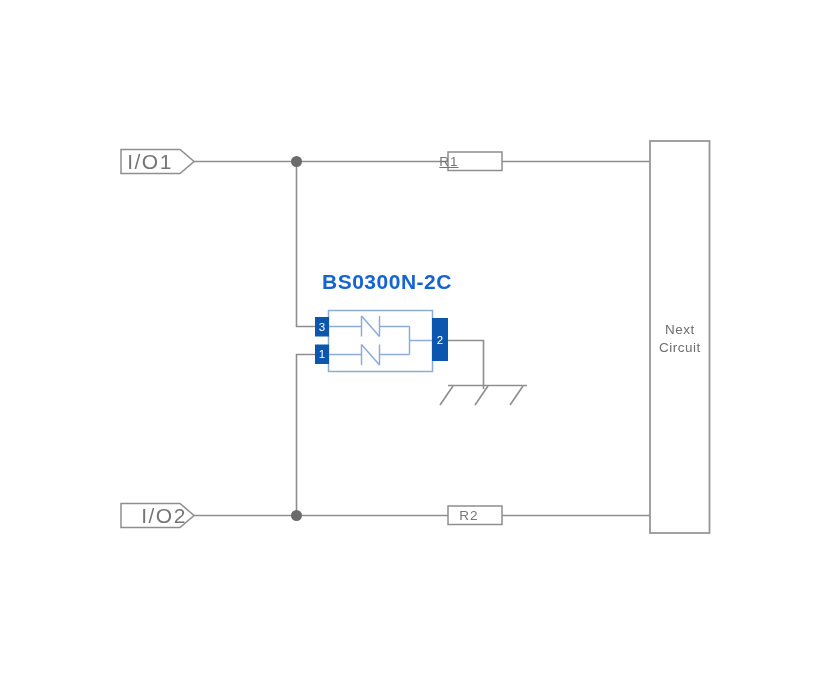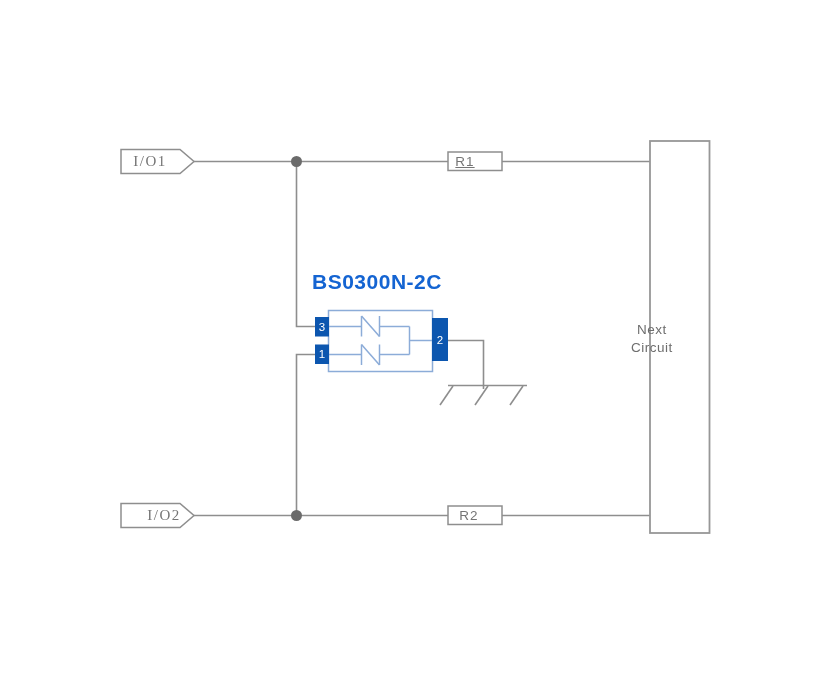--- a/index.html
+++ b/index.html
@@ -54,22 +54,22 @@
   }
   .txt {
     position: absolute;
     display: flex;
     align-items: center;
     justify-content: center;
     color: #757575;
     user-select: none;
   }
   .io {
-    font-family: Liberation Serif, serif;
-    font-size: 15px;
+    font-family: Liberation Sans, sans-serif;
+    font-size: 21px;
     letter-spacing: 1.5px;
   }
   .r {
     font-size: 13.5px;
     letter-spacing: 1px;
   }
   .pin-num {
     color: #ffffff;
     font-size: 11.5px;
   }
@@ -139,27 +139,27 @@
     </g>
 
     <rect class="pin" x="315" y="317" width="14" height="19.5"></rect>
     <rect class="pin" x="315" y="344.5" width="14" height="19.5"></rect>
     <rect class="pin" x="432" y="318" width="16" height="43"></rect>
   </svg>
 
   <div class="txt io" style="left:121px; top:150px; width:58px; height:23px;">I/O1</div>
   <div class="txt io" style="left:135px; top:504px; width:58px; height:23px;">I/O2</div>
 
-  <div class="txt r" style="left:448px; top:152px; width:34px; height:18px;text-decoration:underline;">R1</div>
+  <div class="txt r" style="left:432px; top:152px; width:34px; height:18px;text-decoration:underline;">R1</div>
   <div class="txt r" style="left:448px; top:506px; width:42px; height:18px;">R2</div>
 
-  <div class="next-txt" style="left:622px; top:321px; width:60px;">
+  <div class="next-txt" style="left:650px; top:321px; width:60px;">
     <div>Next</div>
     <div>Circuit</div>
   </div>
 
-  <div class="title" style="left:312px; top:270px;">BS0300N-2C</div>
+  <div class="title" style="left:322px; top:270px;">BS0300N-2C</div>
 
   <div class="txt pin-num" style="left:315px; top:317px; width:14px; height:19px;">3</div>
   <div class="txt pin-num" style="left:315px; top:344px; width:14px; height:20px;">1</div>
   <div class="txt pin-num" style="left:432px; top:318px; width:16px; height:43px;">2</div>
 
 </div>
 
 </body></html>

